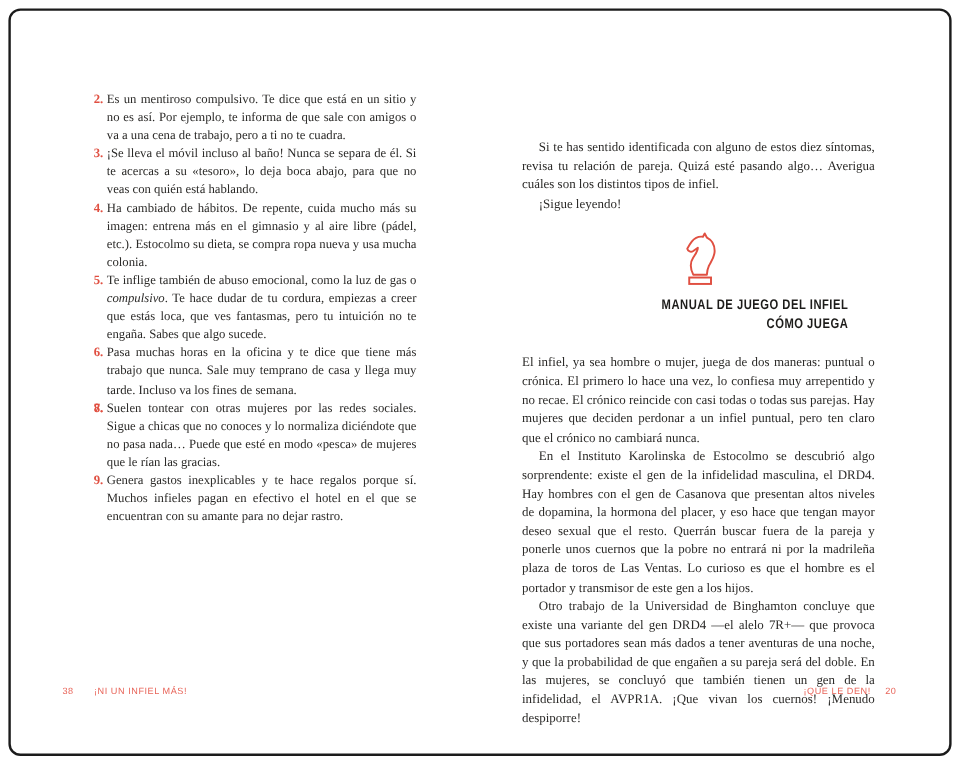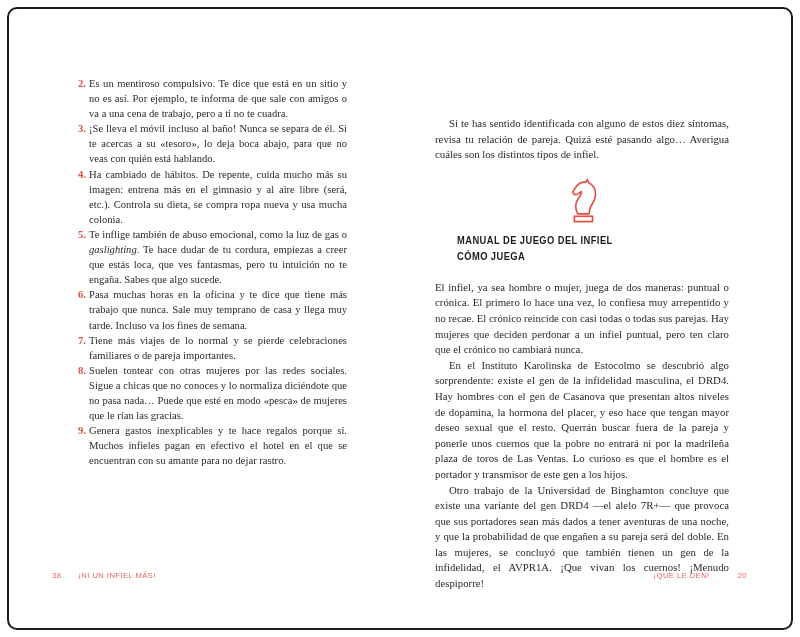--- a/index.html
+++ b/index.html
@@ -12,65 +12,65 @@
   .symptom-list{list-style:none;margin:0;padding:0;}
   .sym-item{position:relative;padding-left:21px;text-align:justify;
             font-size:10.6px;line-height:15.1px;}
   .sym-item .num{position:absolute;left:-4px;top:0;width:22px;text-align:right;
                  font-weight:bold;color:var(--accent,#e04f41);}
   .sym-item em{font-style:italic;}
   
   .right-col{position:absolute;left:435px;top:76px;width:294px;margin-top:40px;}
   .bodyp{margin:0;text-align:justify;font-size:10.8px;line-height:15.6px;}
   .bodyp.indent{text-indent:14px;}
-  .chapter-head{margin-top:15px;text-align:left;}
+  .chapter-head{margin-top:15px;text-align:right;}
   .knight{display:block;margin:0 auto;}
   .chapter-title{margin-top:9px;transform:scale(0.85,1.06);transform-origin:50% 50%;
                  font-family:"Liberation Sans", sans-serif;font-weight:bold;color:#1d1c1a;}
   .chapter-title .t1{font-size:11px;letter-spacing:0.5px;line-height:15px;}
   .chapter-title .t2{font-size:11px;letter-spacing:0.5px;line-height:15px;}
   .body-block{margin-top:17px;}
   
   .footer{position:absolute;top:571px;font-family:"Liberation Sans", sans-serif;
           font-size:7.6px;letter-spacing:0.45px;color:var(--accent-light,#e8655a);
           display:flex;align-items:flex-start;}
   .footer-left{left:52px;gap:17px;}
-  .footer-right{right:53px;gap:28px;}
+  .footer-right{right:53px;gap:12px;}
 </style>
 </head>
 <body>
 
 <div class="canvas">
   <div class="frame"></div>
 
   <div class="page-left">
     <div class="left-col">
       <ol class="symptom-list">
   <li class="sym-item">
     <span class="num">2.</span><span class="itext"><span>Es un mentiroso compulsivo. Te dice que está en un sitio y no es así. Por ejemplo, te informa de que sale con amigos o va a una cena de trabajo, pero a ti no te cuadra.</span></span>
   </li>
 
   <li class="sym-item">
     <span class="num">3.</span><span class="itext"><span>¡Se lleva el móvil incluso al baño! Nunca se separa de él. Si te acercas a su «tesoro», lo deja boca abajo, para que no veas con quién está hablando.</span></span>
   </li>
 
   <li class="sym-item">
-    <span class="num">4.</span><span class="itext"><span>Ha cambiado de hábitos. De repente, cuida mucho más su imagen: entrena más en el gimnasio y al aire libre (será, etc.). Controla su dieta, se compra ropa nueva y usa mucha colonia.</span></span>
+    <span class="num">4.</span><span class="itext"><span>Ha cambiado de hábitos. De repente, cuida mucho más su imagen: entrena más en el gimnasio y al aire libre (pádel, etc.). Estocolmo su dieta, se compra ropa nueva y usa mucha colonia.</span></span>
   </li>
 
   <li class="sym-item">
-    <span class="num">5.</span><span class="itext"><span>Te inflige también de abuso emocional, como la luz de gas o </span><em>gaslighting</em><span>. Te hace dudar de tu cordura, empiezas a creer que estás loca, que ves fantasmas, pero tu intuición no te engaña. Sabes que algo sucede.</span></span>
+    <span class="num">5.</span><span class="itext"><span>Te inflige también de abuso emocional, como la luz de gas o </span><em>compulsivo</em><span>. Te hace dudar de tu cordura, empiezas a creer que estás loca, que ves fantasmas, pero tu intuición no te engaña. Sabes que algo sucede.</span></span>
   </li>
 
   <li class="sym-item">
     <span class="num">6.</span><span class="itext"><span>Pasa muchas horas en la oficina y te dice que tiene más trabajo que nunca. Sale muy temprano de casa y llega muy tarde. Incluso va los fines de semana.</span></span>
   </li>
 
   <li class="sym-item">
-    <span class="num">7.</span><span class="itext"><span>Tiene más viajes de lo normal y se pierde celebraciones familiares o de pareja importantes.</span></span>
+    <span class="num">7.</span>
   </li>
 
   <li class="sym-item">
     <span class="num">8.</span><span class="itext"><span>Suelen tontear con otras mujeres por las redes sociales. Sigue a chicas que no conoces y lo normaliza diciéndote que no pasa nada… Puede que esté en modo «pesca» de mujeres que le rían las gracias.</span></span>
   </li>
 
   <li class="sym-item">
     <span class="num">9.</span><span class="itext"><span>Genera gastos inexplicables y te hace regalos porque sí. Muchos infieles pagan en efectivo el hotel en el que se encuentran con su amante para no dejar rastro.</span></span>
   </li>
 
@@ -80,20 +80,21 @@
       <span>38</span>
       <span>¡NI UN INFIEL MÁS!</span>
     </div>
   </div>
 
   <div class="page-right">
     <div class="right-col">
       <div id="intro-paras">
   <p class="bodyp indent">Si te has sentido identificada con alguno de estos diez síntomas, revisa tu relación de pareja. Quizá esté pasando algo… Averigua cuáles son los distintos tipos de infiel.</p>
 
+  <p class="bodyp indent">¡Sigue leyendo!</p>
 </div>
 
       <div class="chapter-head">
         <svg class="knight" width="42" height="46" viewBox="0 0 44 48" fill="none">
           <path d="M17.5 37.5 C14.5 31.5 14.5 27 17.5 22.5 C19.5 19.5 21.5 17 21.5 14
                    L17.5 16.8 C15.4 18.2 12.9 17.2 12.3 14.8 C12.3 14.8 14.3 11 16.2 8.6
                    C18.8 5.4 22.4 3.9 26 4.4 L27.5 1.5 L29.5 5.2 C33.6 7.3 36.2 11.8 36.2 16.8
                    C36.2 22.3 33 26.2 31 30.2 C29.9 32.6 29.5 34.8 29.4 37.5 Z" stroke="#e04f41" stroke-width="1.7" stroke-linejoin="round"></path>
           <rect x="14" y="40" width="19" height="5.6" stroke="#e04f41" stroke-width="1.7"></rect>
         </svg>

